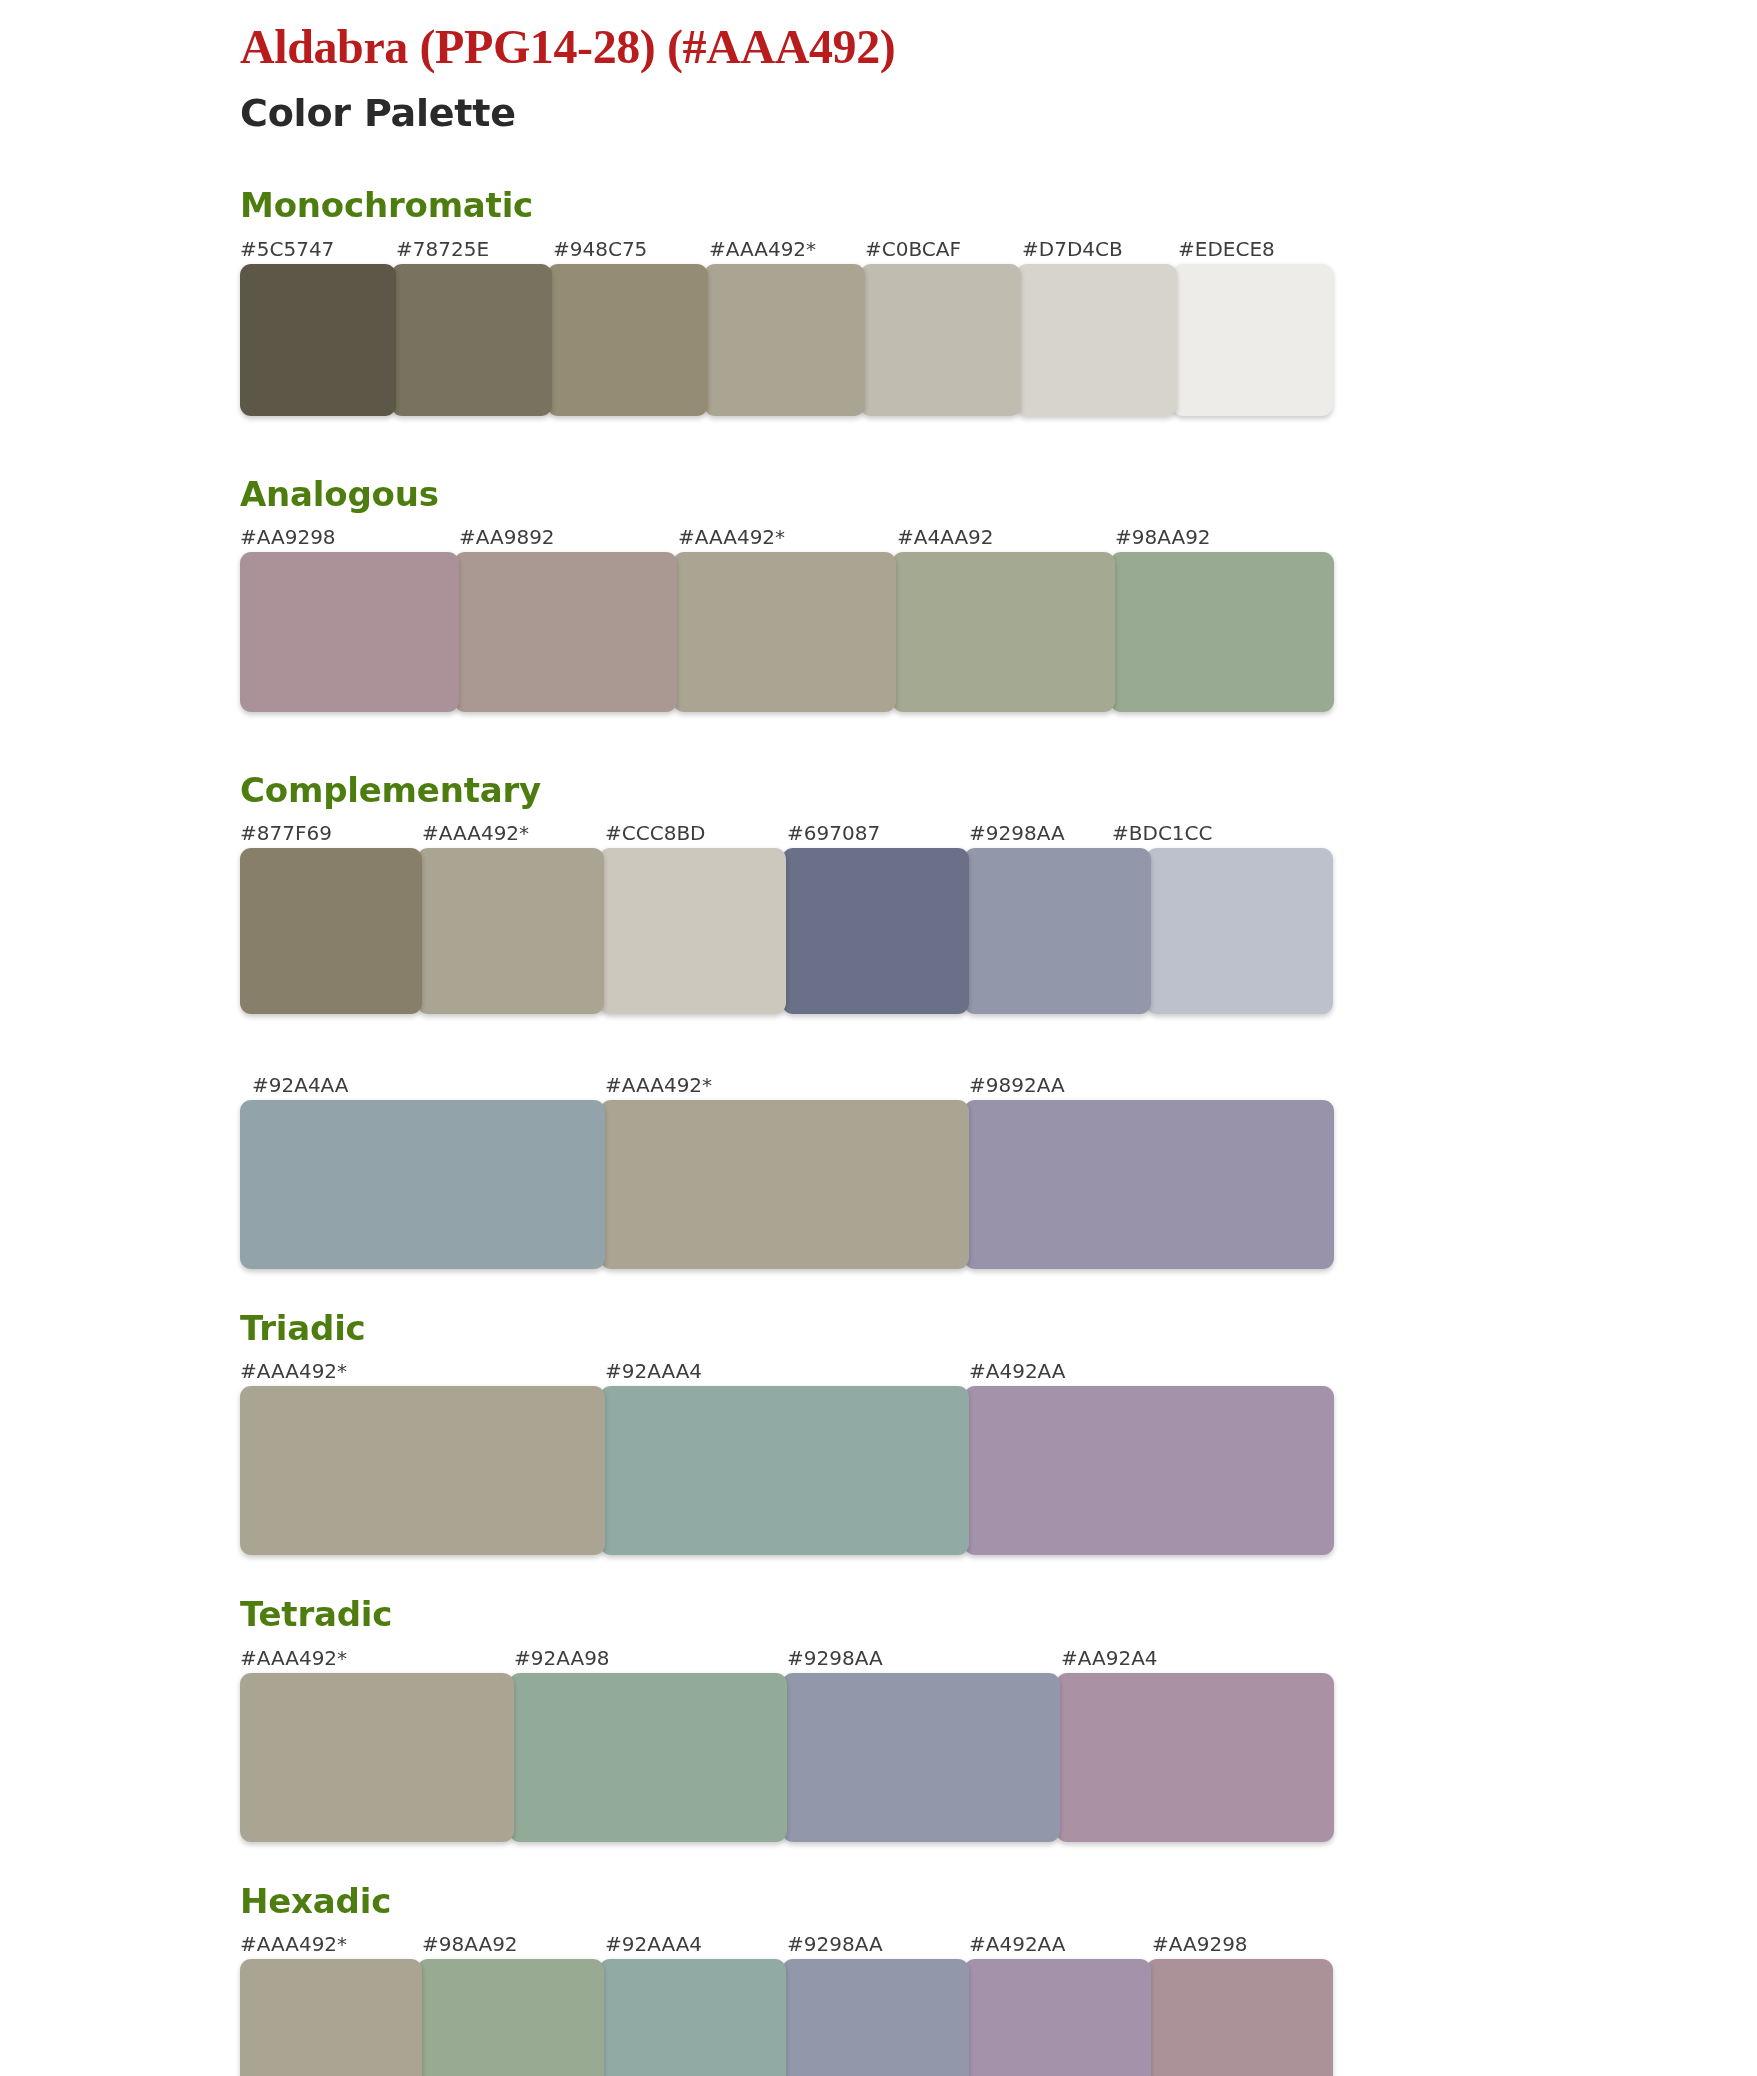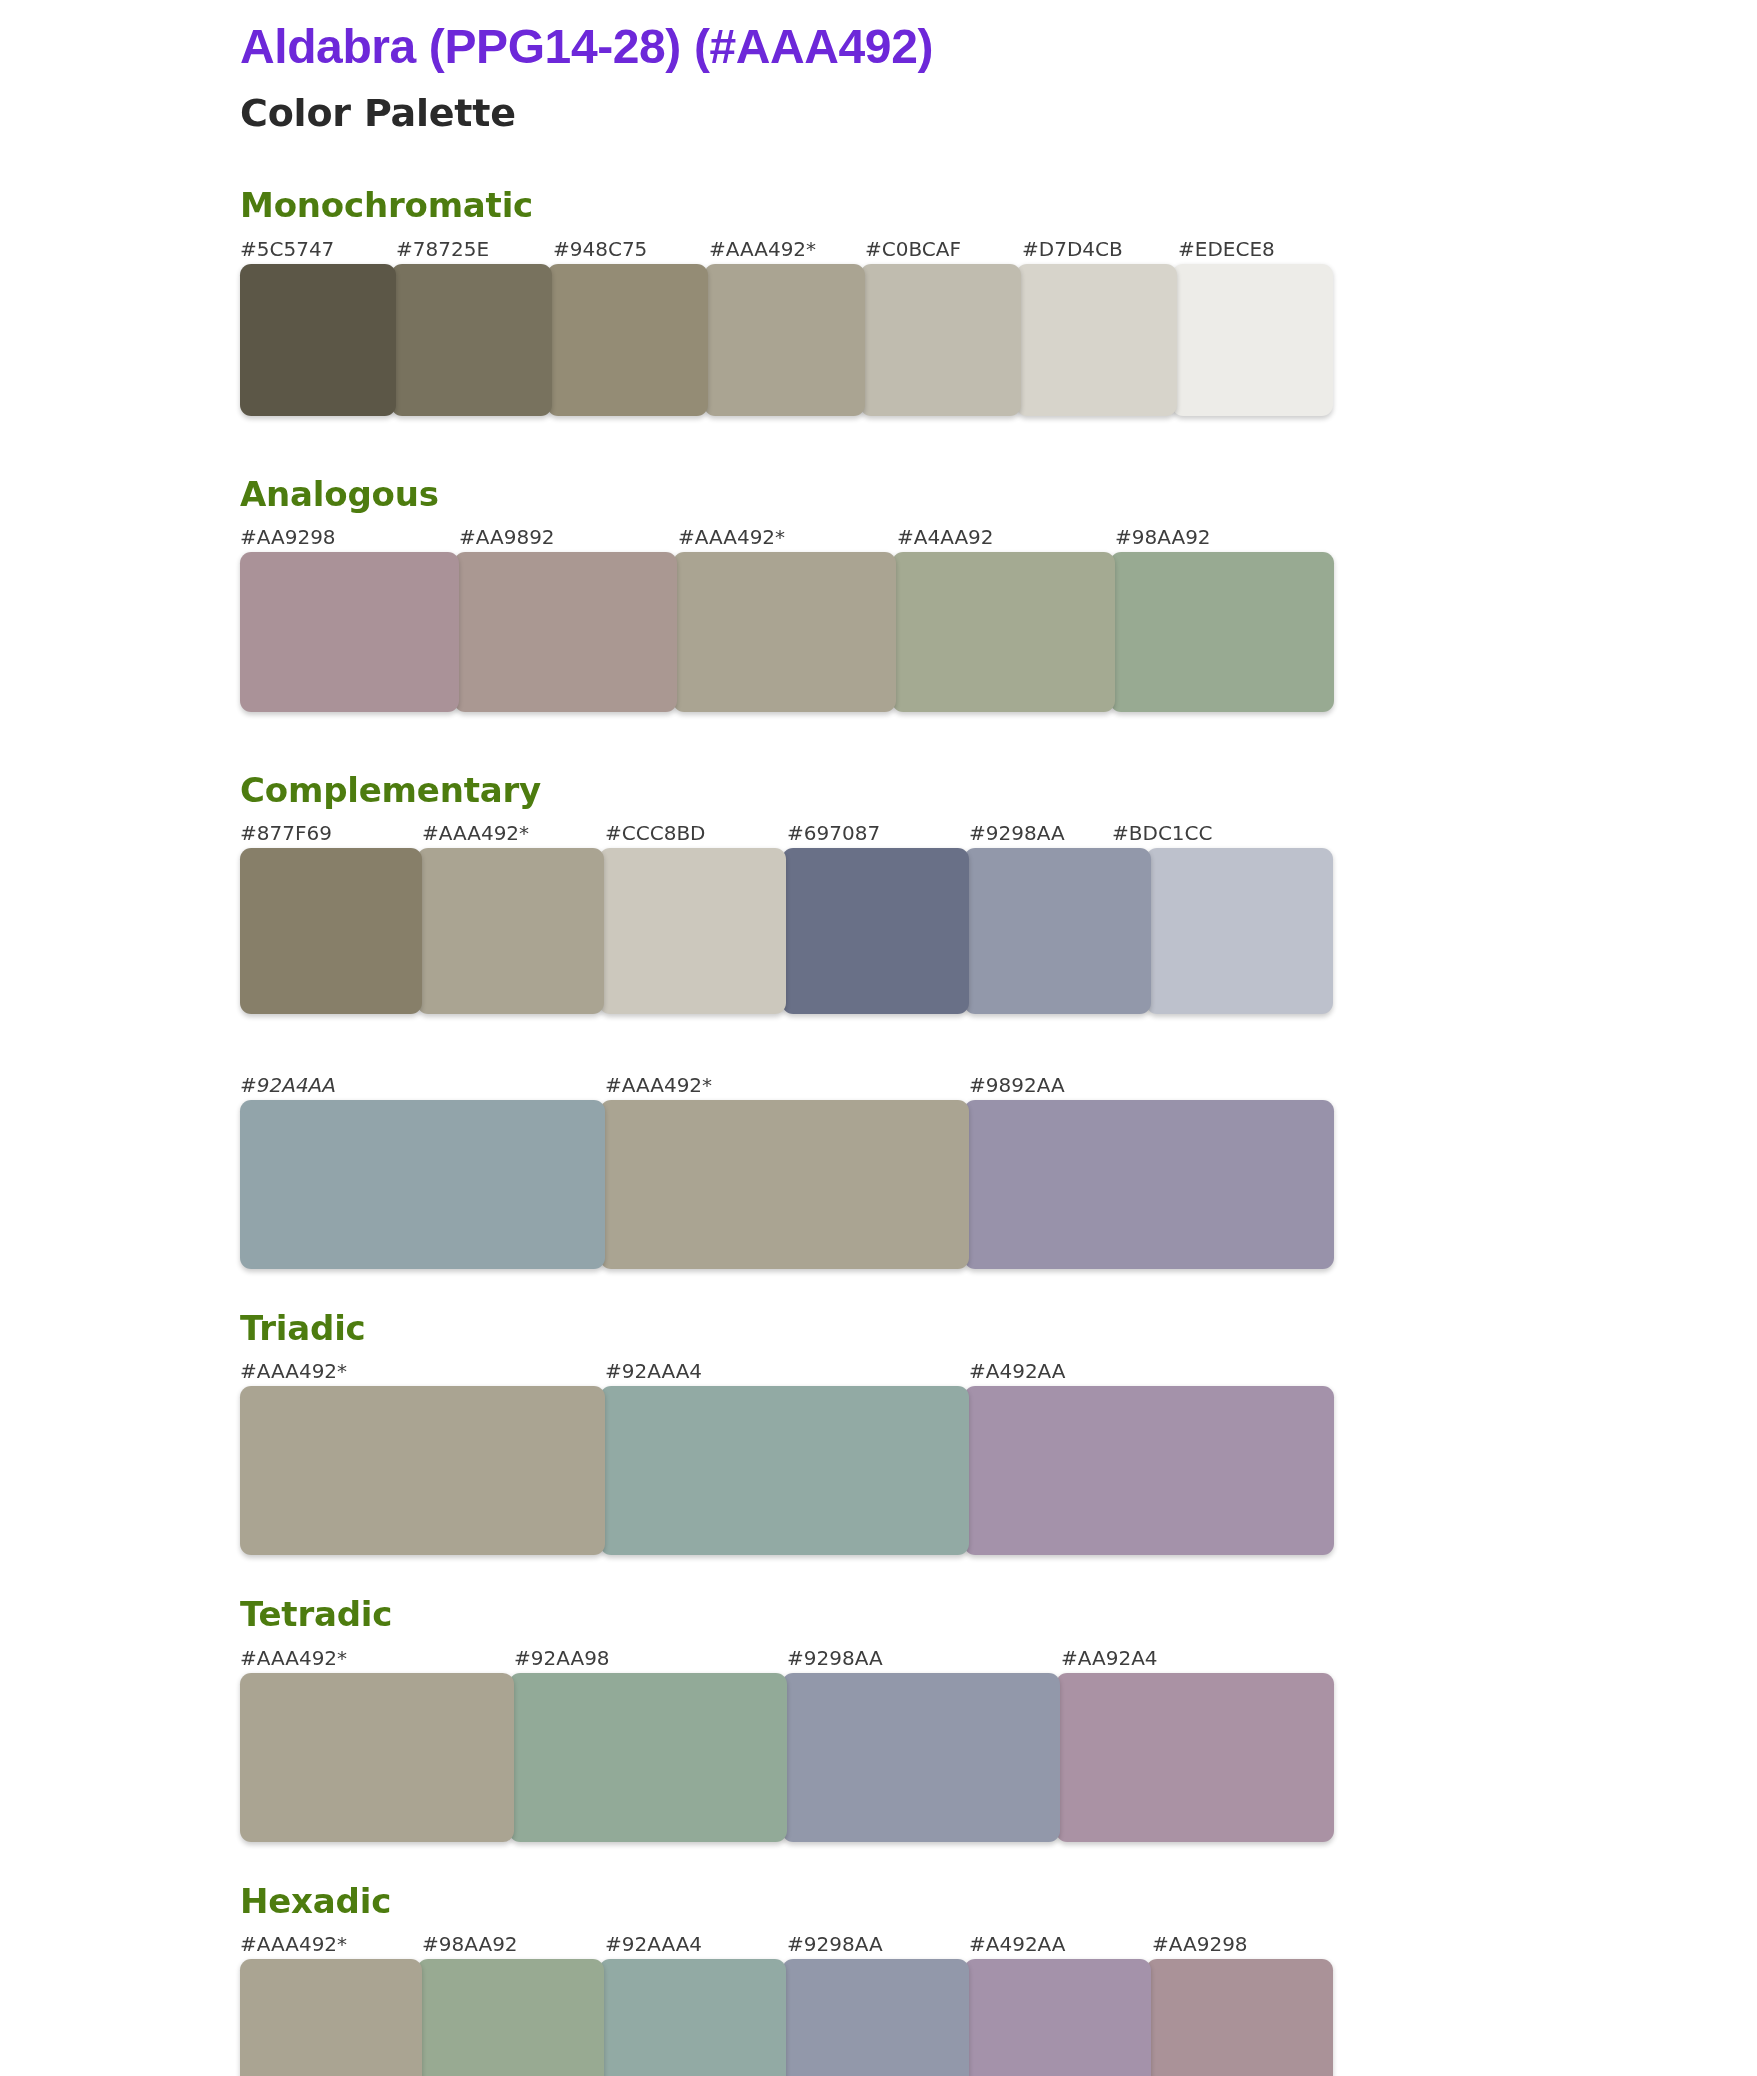--- a/index.html
+++ b/index.html
@@ -17,24 +17,24 @@
     height: 2077px;
     background: #ffffff;
     padding: 0;
   }
 
   
   .header {
     padding: 17.6px 0 0 240px;
   }
   .page-title {
-    font-family: Liberation Sans, sans-serif;
+    font-family: Liberation Serif, serif;
     font-size: 48px;
     font-weight: 700;
-    color: #6d28d9;
+    color: #b91c1c;
     letter-spacing: -0.4px;
     line-height: 1.22;
   }
   .page-subtitle {
     font-family: "DejaVu Sans", sans-serif;
     font-size: 38px;
     font-weight: 700;
     color: #2a2a2a;
     letter-spacing: -0.2px;
     line-height: 1.3;
@@ -190,21 +190,21 @@
           <div class="swatch" title="#AAA492*" style="background: rgb(170, 164, 146); width: 187px;"></div>
           <div class="swatch" title="#CCC8BD" style="background: rgb(204, 200, 189); width: 187px;"></div>
           <div class="swatch" title="#697087" style="background: rgb(105, 112, 135); width: 187px;"></div>
           <div class="swatch" title="#9298AA" style="background: rgb(146, 152, 170); width: 187px;"></div>
           <div class="swatch" title="#BDC1CC" style="background: rgb(189, 193, 204); width: 187px;"></div>
         </div>
       </div>
       <div class="section-gap"></div>
       <div class="section" data-section="split-complementary">
         <div class="labels-row">
-          <span class="swatch-label" style="left: 0px; font-style: italic;">#92A4AA</span>
+          <span class="swatch-label" style="left: 12px;">#92A4AA</span>
           <span class="swatch-label" style="left: 365px;">#AAA492*</span>
           <span class="swatch-label" style="left: 729px;">#9892AA</span>
         </div>
         <div class="swatches-row">
           <div class="swatch" title="#92A4AA" style="background: rgb(146, 164, 170); width: 365px;"></div>
           <div class="swatch" title="#AAA492*" style="background: rgb(170, 164, 146); width: 370px;"></div>
           <div class="swatch" title="#9892AA" style="background: rgb(152, 146, 170); width: 370px;"></div>
         </div>
       </div>
       <div class="section-gap-small"></div>

